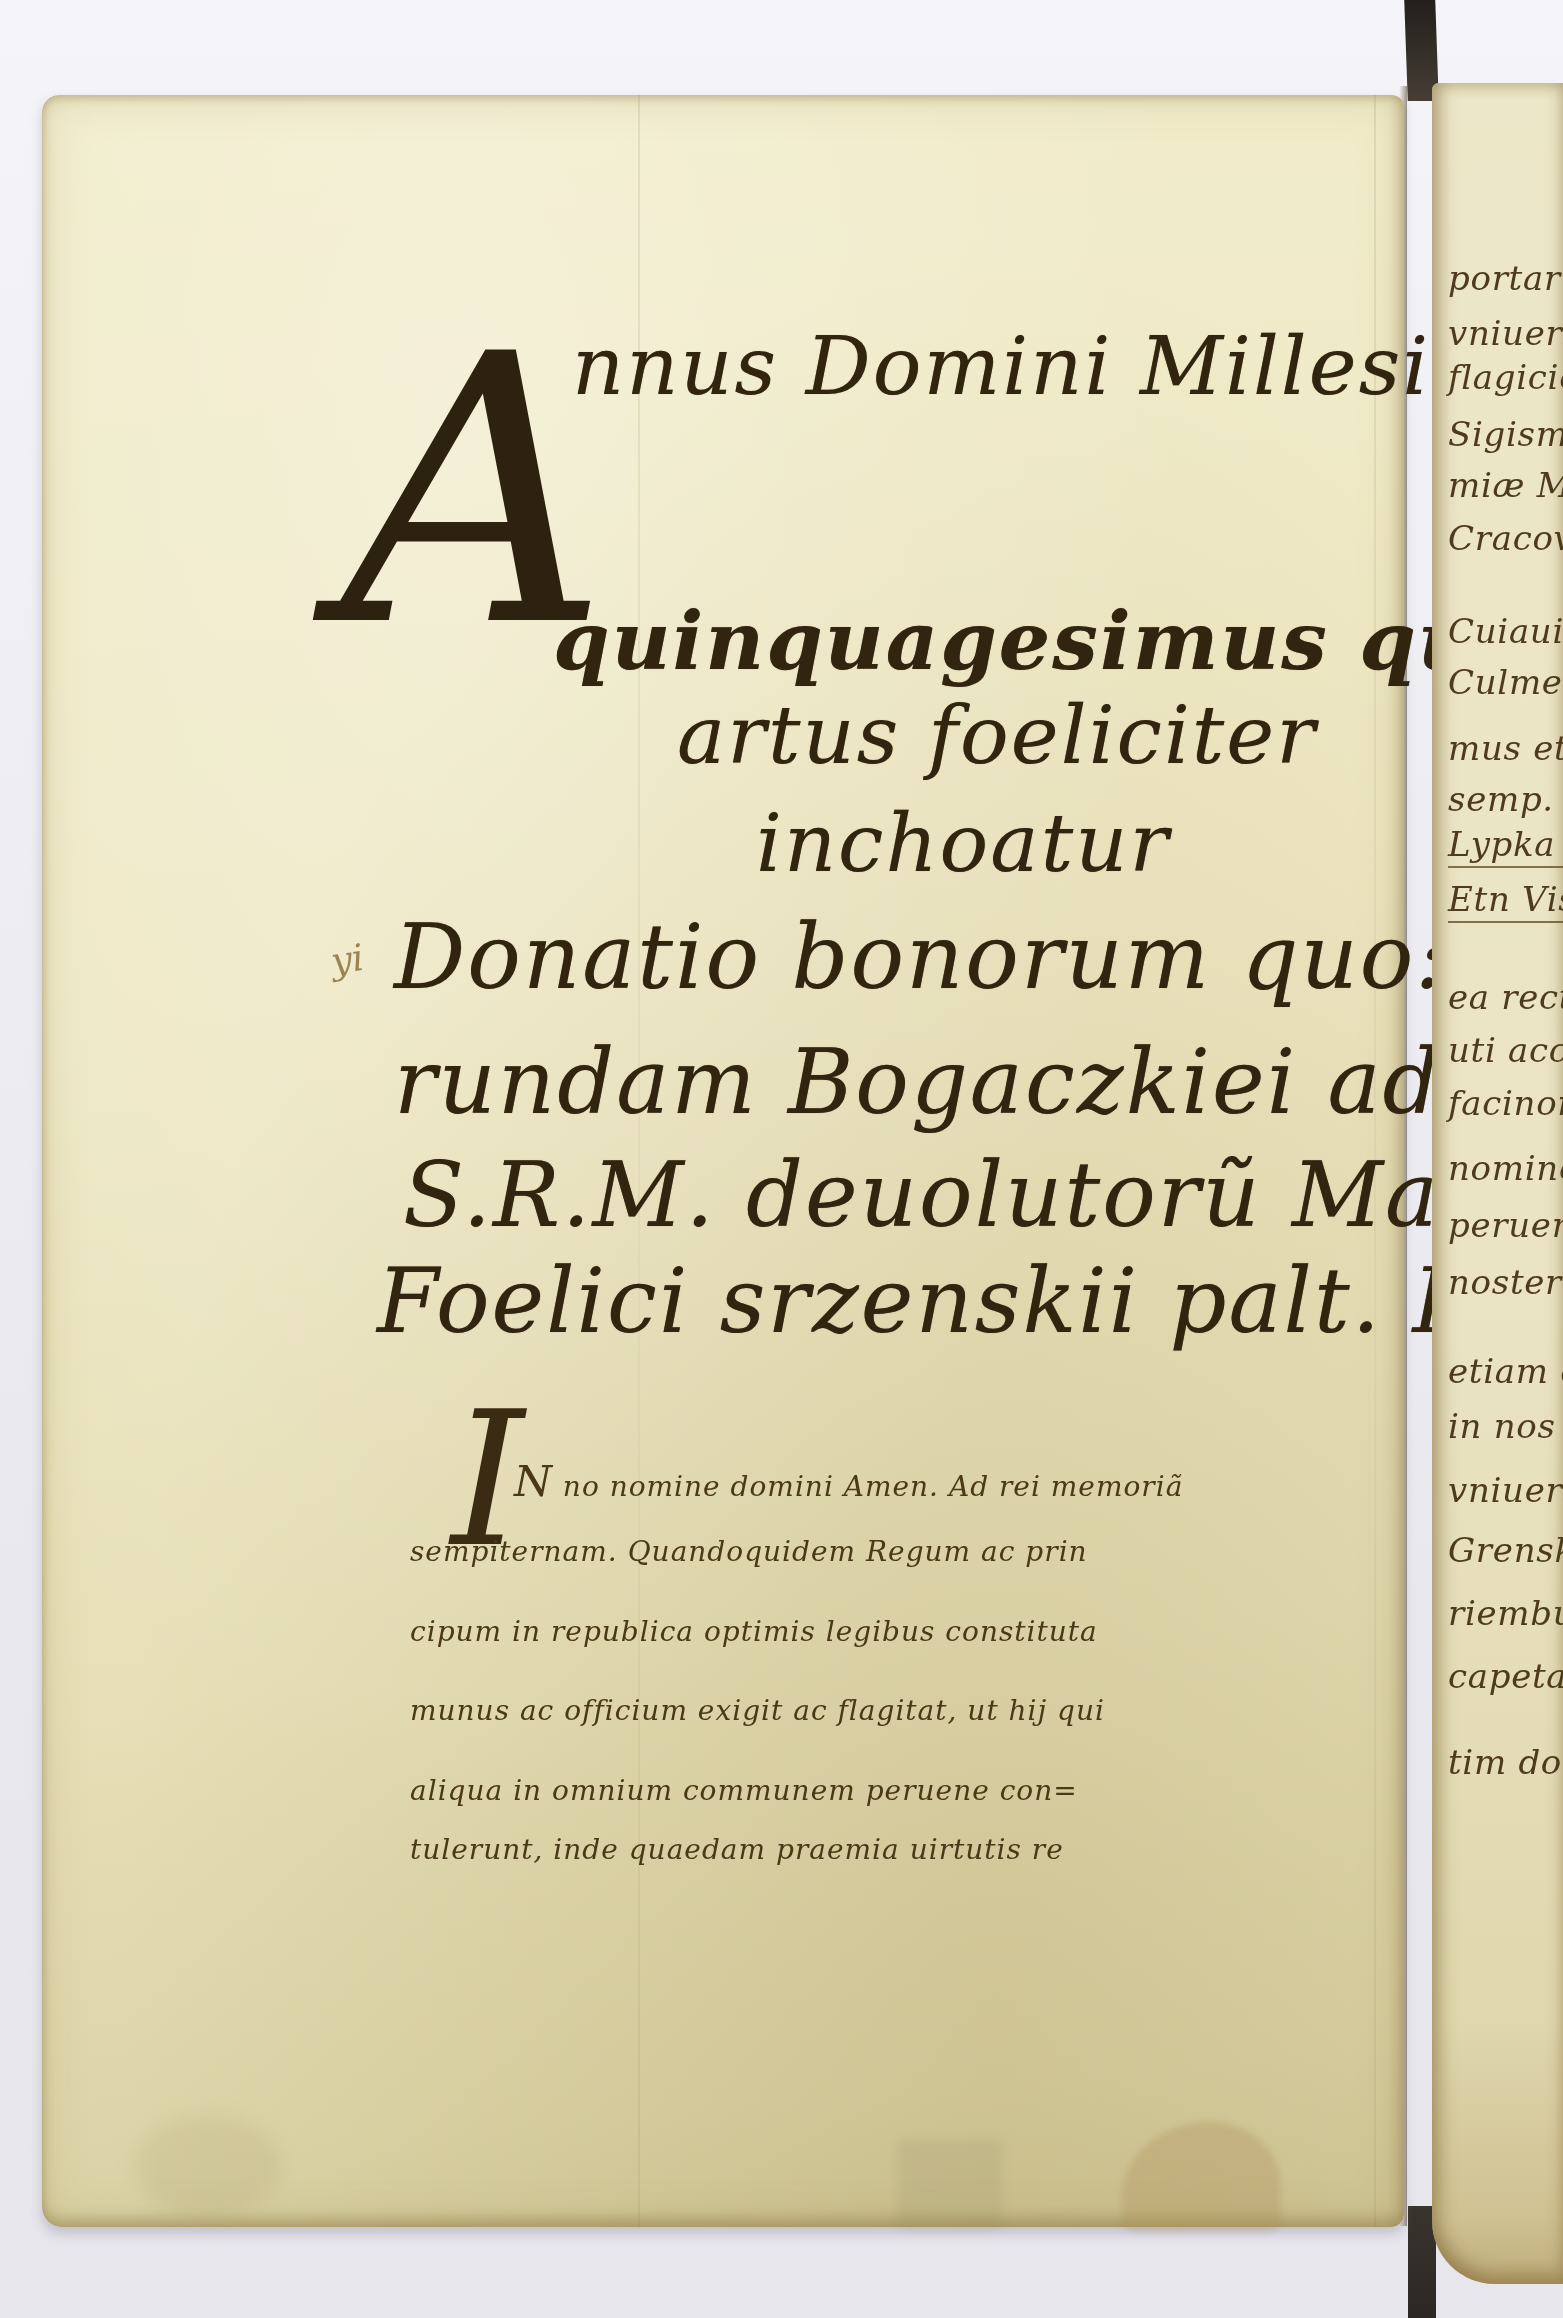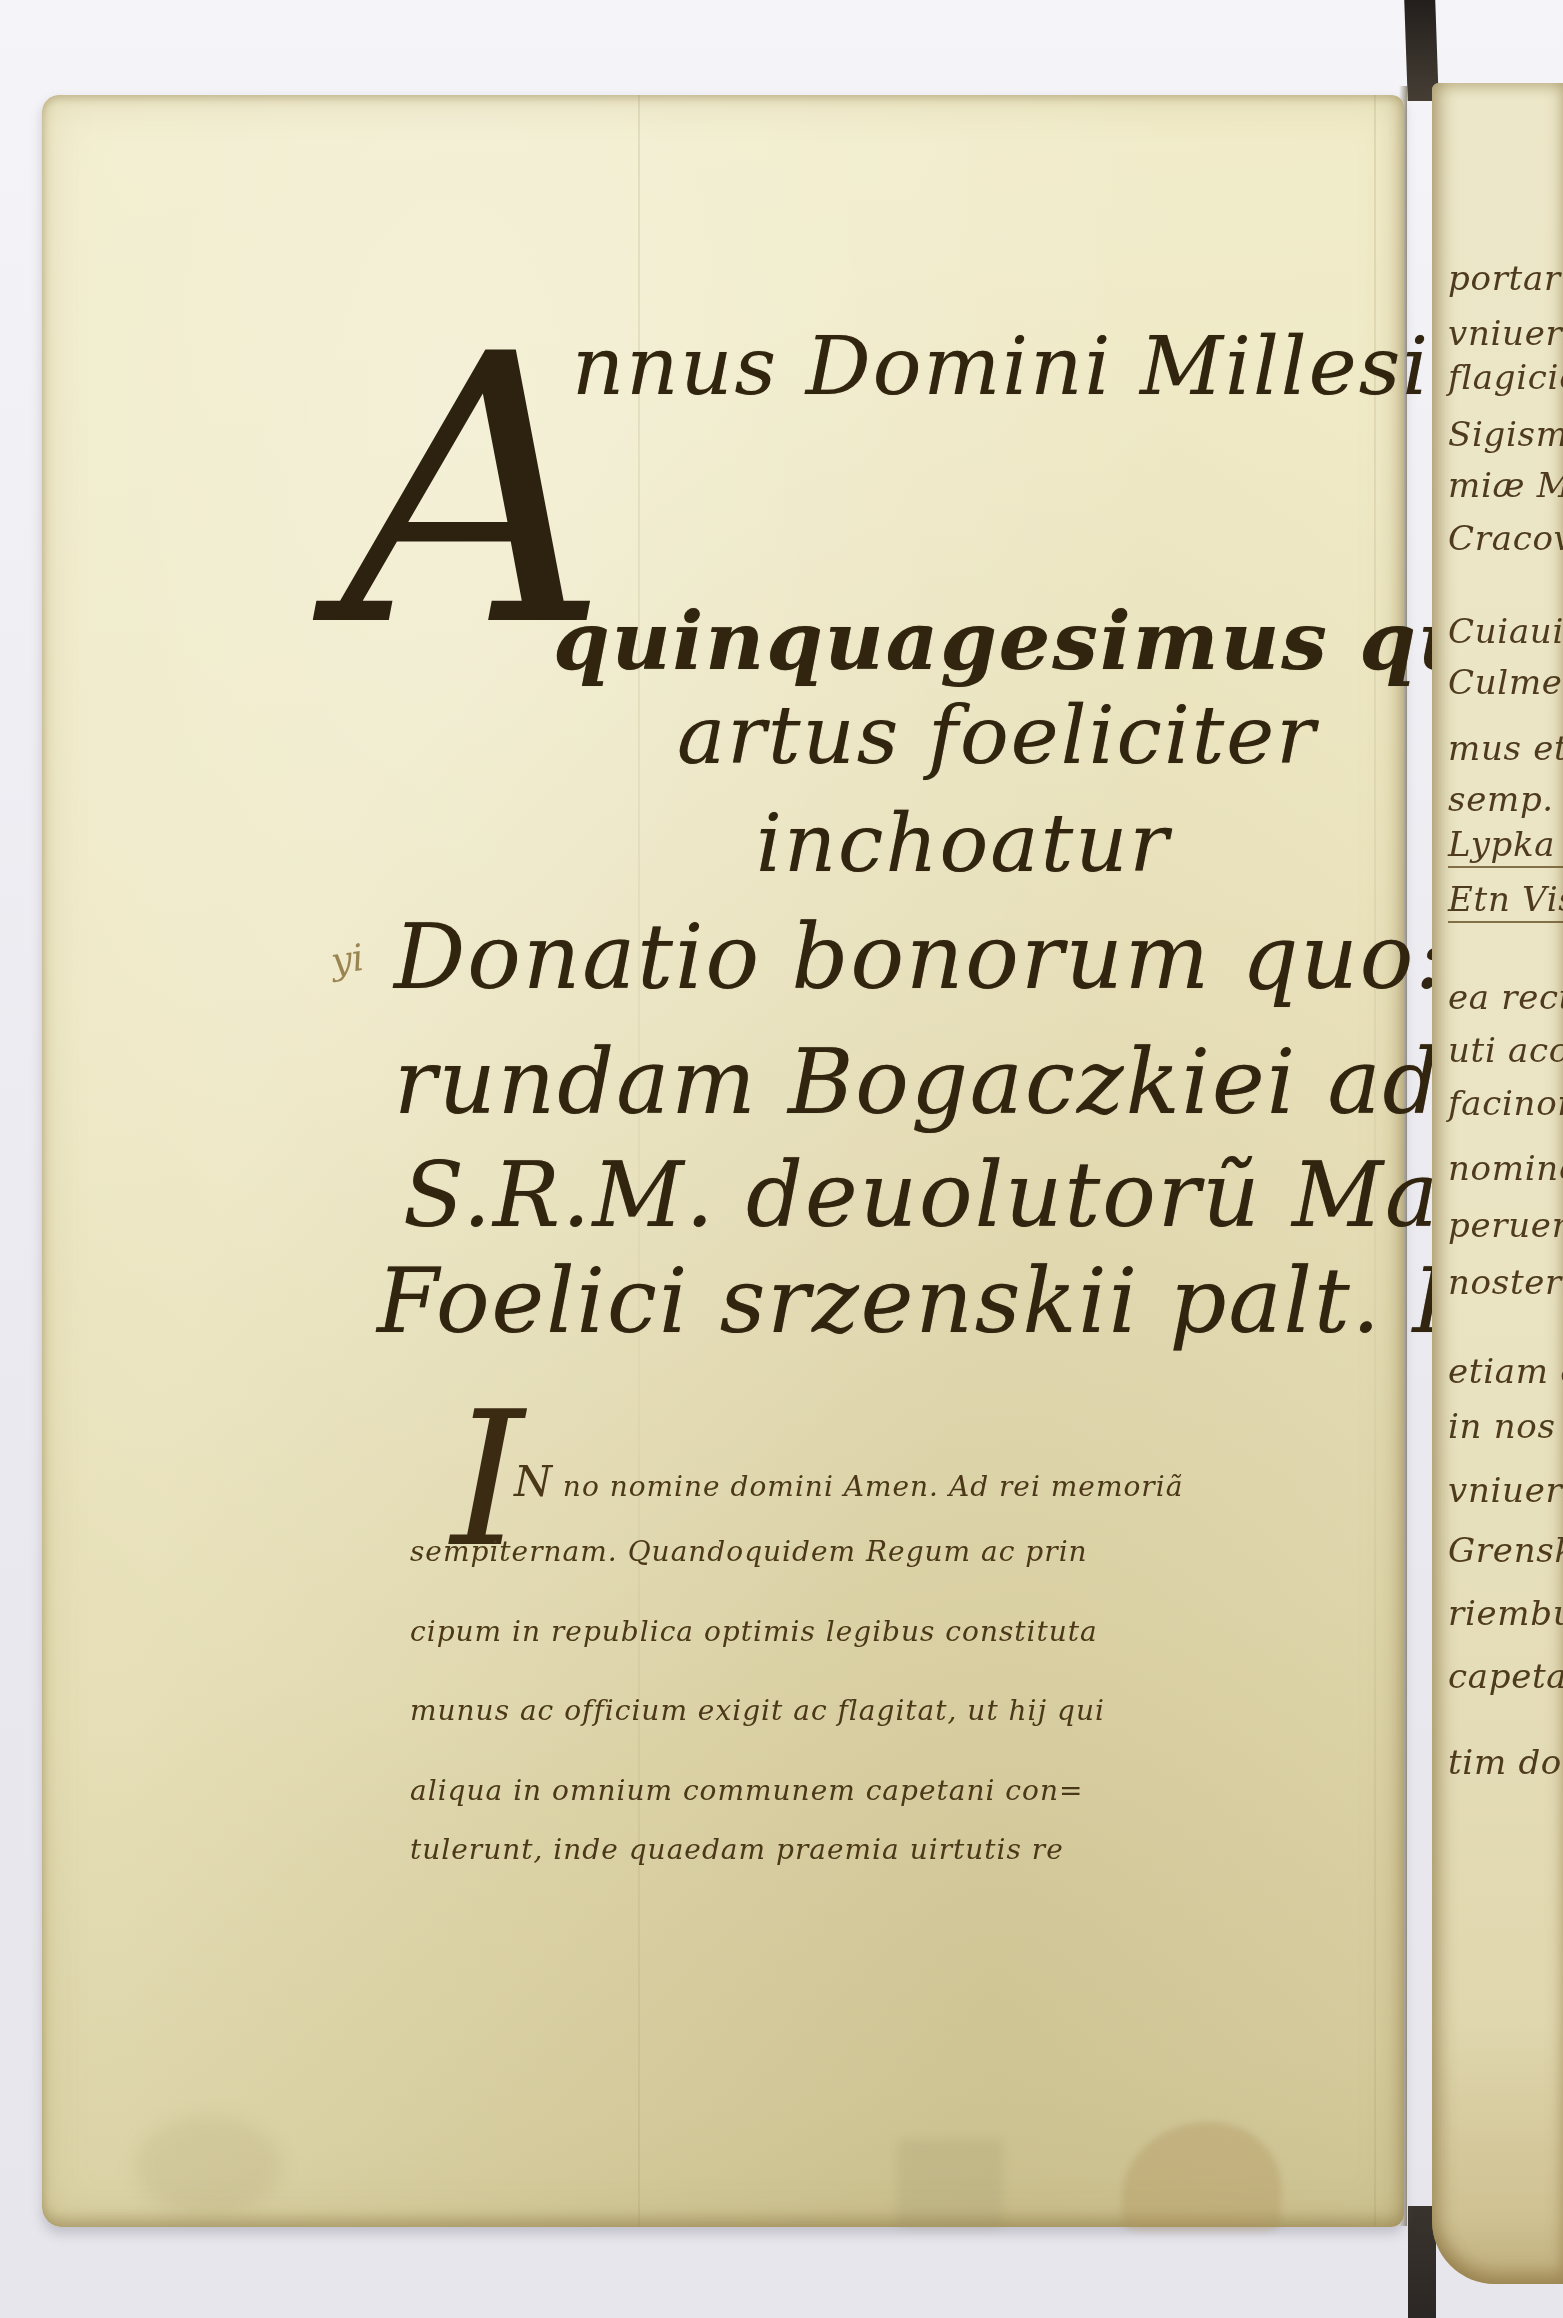--- a/index.html
+++ b/index.html
@@ -137,21 +137,21 @@
     <div class="ink-title t2" style="left:352px;top:935px;">rundam Bogaczkiei ad</div>
     <div class="ink-title t2" style="left:361px;top:1048px;">S.R.M. deuolutorũ Magco</div>
     <div class="ink-title t2" style="left:335px;top:1154px;">Foelici srzenskii palt. Ploc</div>
 
     <div class="initial-I">I</div>
 
     <div class="ink-body first" style="left:472px;top:1361px;">N no nomine domini Amen. Ad rei memoriã</div>
     <div class="ink-body" style="left:368px;top:1440px;">sempiternam. Quandoquidem Regum ac prin</div>
     <div class="ink-body" style="left:368px;top:1520px;font-style:italic;">cipum in republica optimis legibus constituta</div>
     <div class="ink-body" style="left:368px;top:1599px;">munus ac officium exigit ac flagitat, ut hij qui</div>
-    <div class="ink-body" style="left:368px;top:1679px;">aliqua in omnium communem capetani con=</div>
+    <div class="ink-body" style="left:368px;top:1679px;">aliqua in omnium communem peruene con=</div>
     <div class="ink-body" style="left:368px;top:1738px;">tulerunt, inde quaedam praemia uirtutis re</div>
   </div>
 
   <div class="page-right">
     <div class="frag" style="top:175px;">portaru</div>
     <div class="frag" style="top:230px;">vniuers</div>
     <div class="frag" style="top:274px;">flagicio</div>
     <div class="frag" style="top:331px;">Sigismu</div>
     <div class="frag" style="top:382px;">miæ M</div>
     <div class="frag" style="top:435px;">Cracovia</div>

